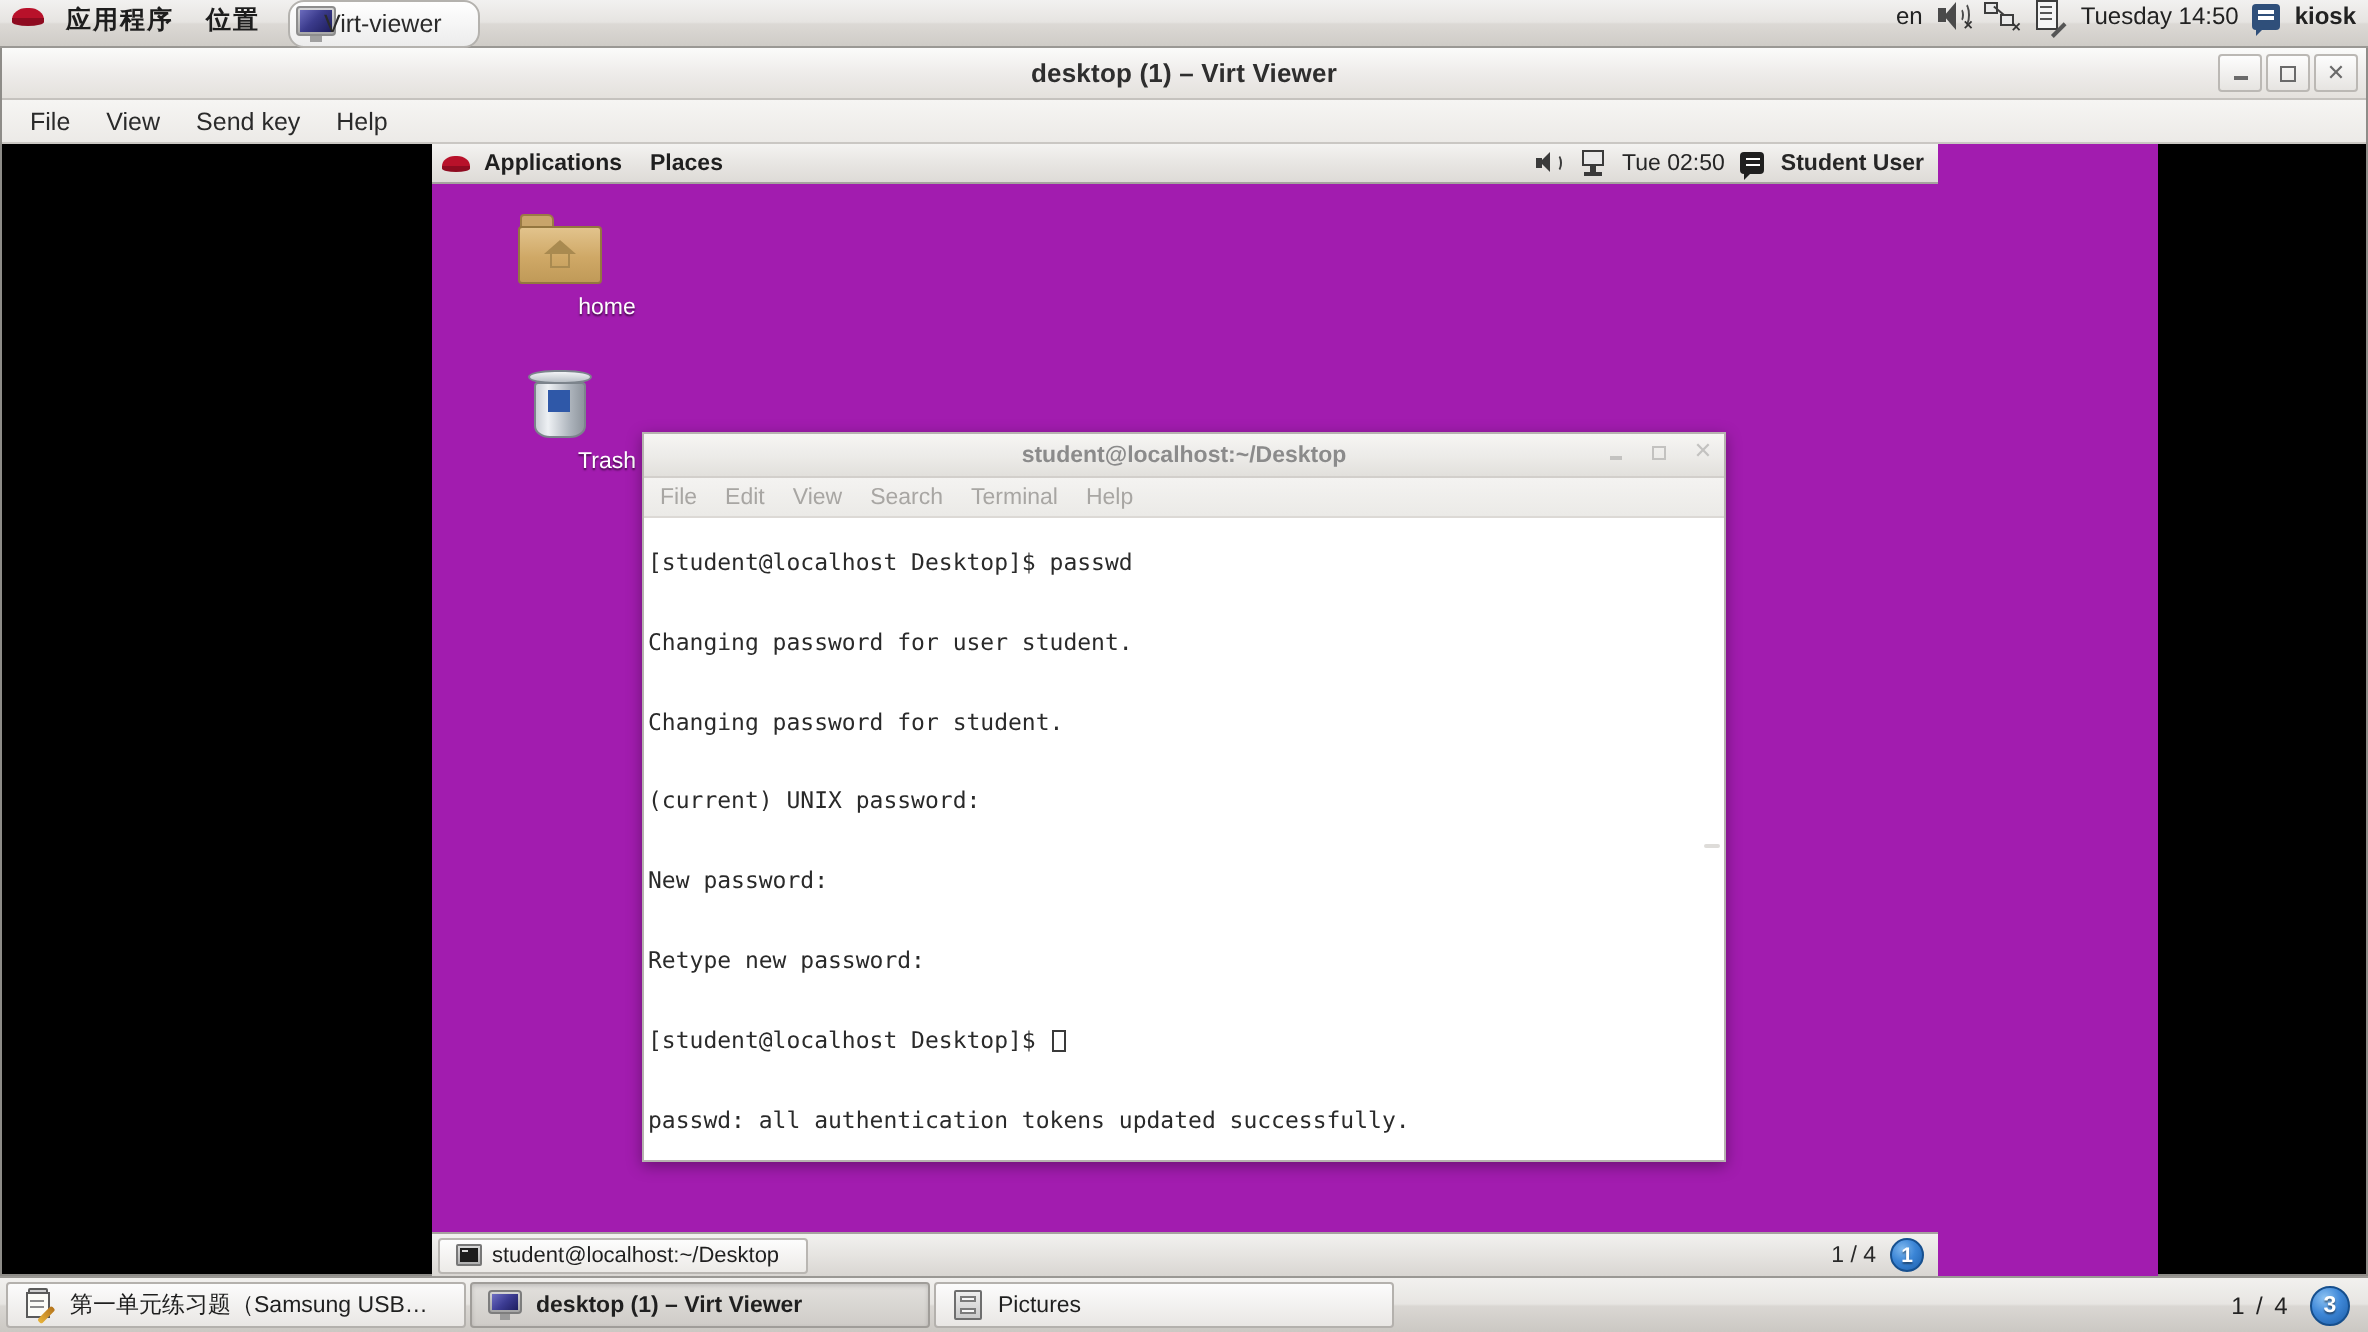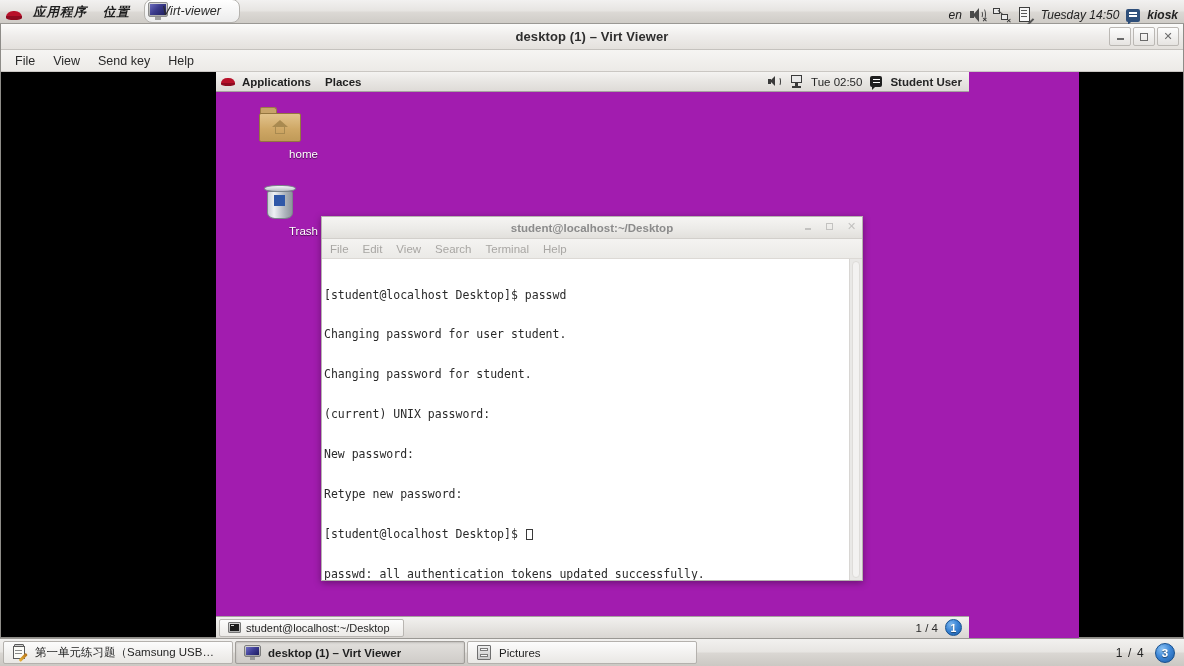--- a/index.html
+++ b/index.html
@@ -14,22 +14,22 @@
     width: 1184px; height: 666px;
     background: #000000;
   }
 
   
   #host-top-panel {
     position: absolute; left: 0; top: 0;
     width: 1184px; height: 24px;
     background: linear-gradient(to bottom, #f2f1f0 0%, #e6e4e1 48%, #dcd9d5 52%, #cfccc7 100%);
     border-bottom: 1px solid #9a9894;
-    display: flex; align-items: flex-end;
-    font-size: 12px; color: #1d1d1d; font-style: italic;
+    display: flex; align-items: flex-start;
+    font-size: 12px; color: #1d1d1d;
   }
   .panel-menu-item {
     padding: 2px 7px; margin: 0 1px;
     font-size: 12.5px; font-weight: bold; letter-spacing: 1px;
     cursor: default; white-space: nowrap;
   }
   .rh-logo {
     width: 16px; height: 16px; margin: 0 3px 0 6px;
     position: relative;
   }
@@ -328,21 +328,21 @@
   .twb .c { font-size: 11px; color: #c3c2c0; line-height: 11px; }
   #term-menubar {
     height: 20px; flex: 0 0 20px;
     background: linear-gradient(to bottom, #f4f3f1, #ebeae7);
     border-bottom: 1px solid #dcd9d5;
     display: flex; align-items: center; padding-left: 8px;
   }
   .tmenu { font-size: 11.5px; color: #a8a6a3; padding: 0 8px 0 0; margin-right: 6px; }
   #term-body {
     flex: 1 1 auto; background: #ffffff;
-    display: flex; position: relative; overflow: hidden;
+    display: flex; position: relative; overflow: hidden; align-items: center;
   }
   #term-text {
     flex: 1 1 auto;
     font-family: "DejaVu Sans Mono", "Liberation Mono", monospace;
     font-size: 11.5px; line-height: 13.3px;
     color: #2a2a2a; padding: 3px 0 0 2px;
     white-space: pre;
   }
   #term-text .line { height: 13.3px; }
   .cursor-block {

